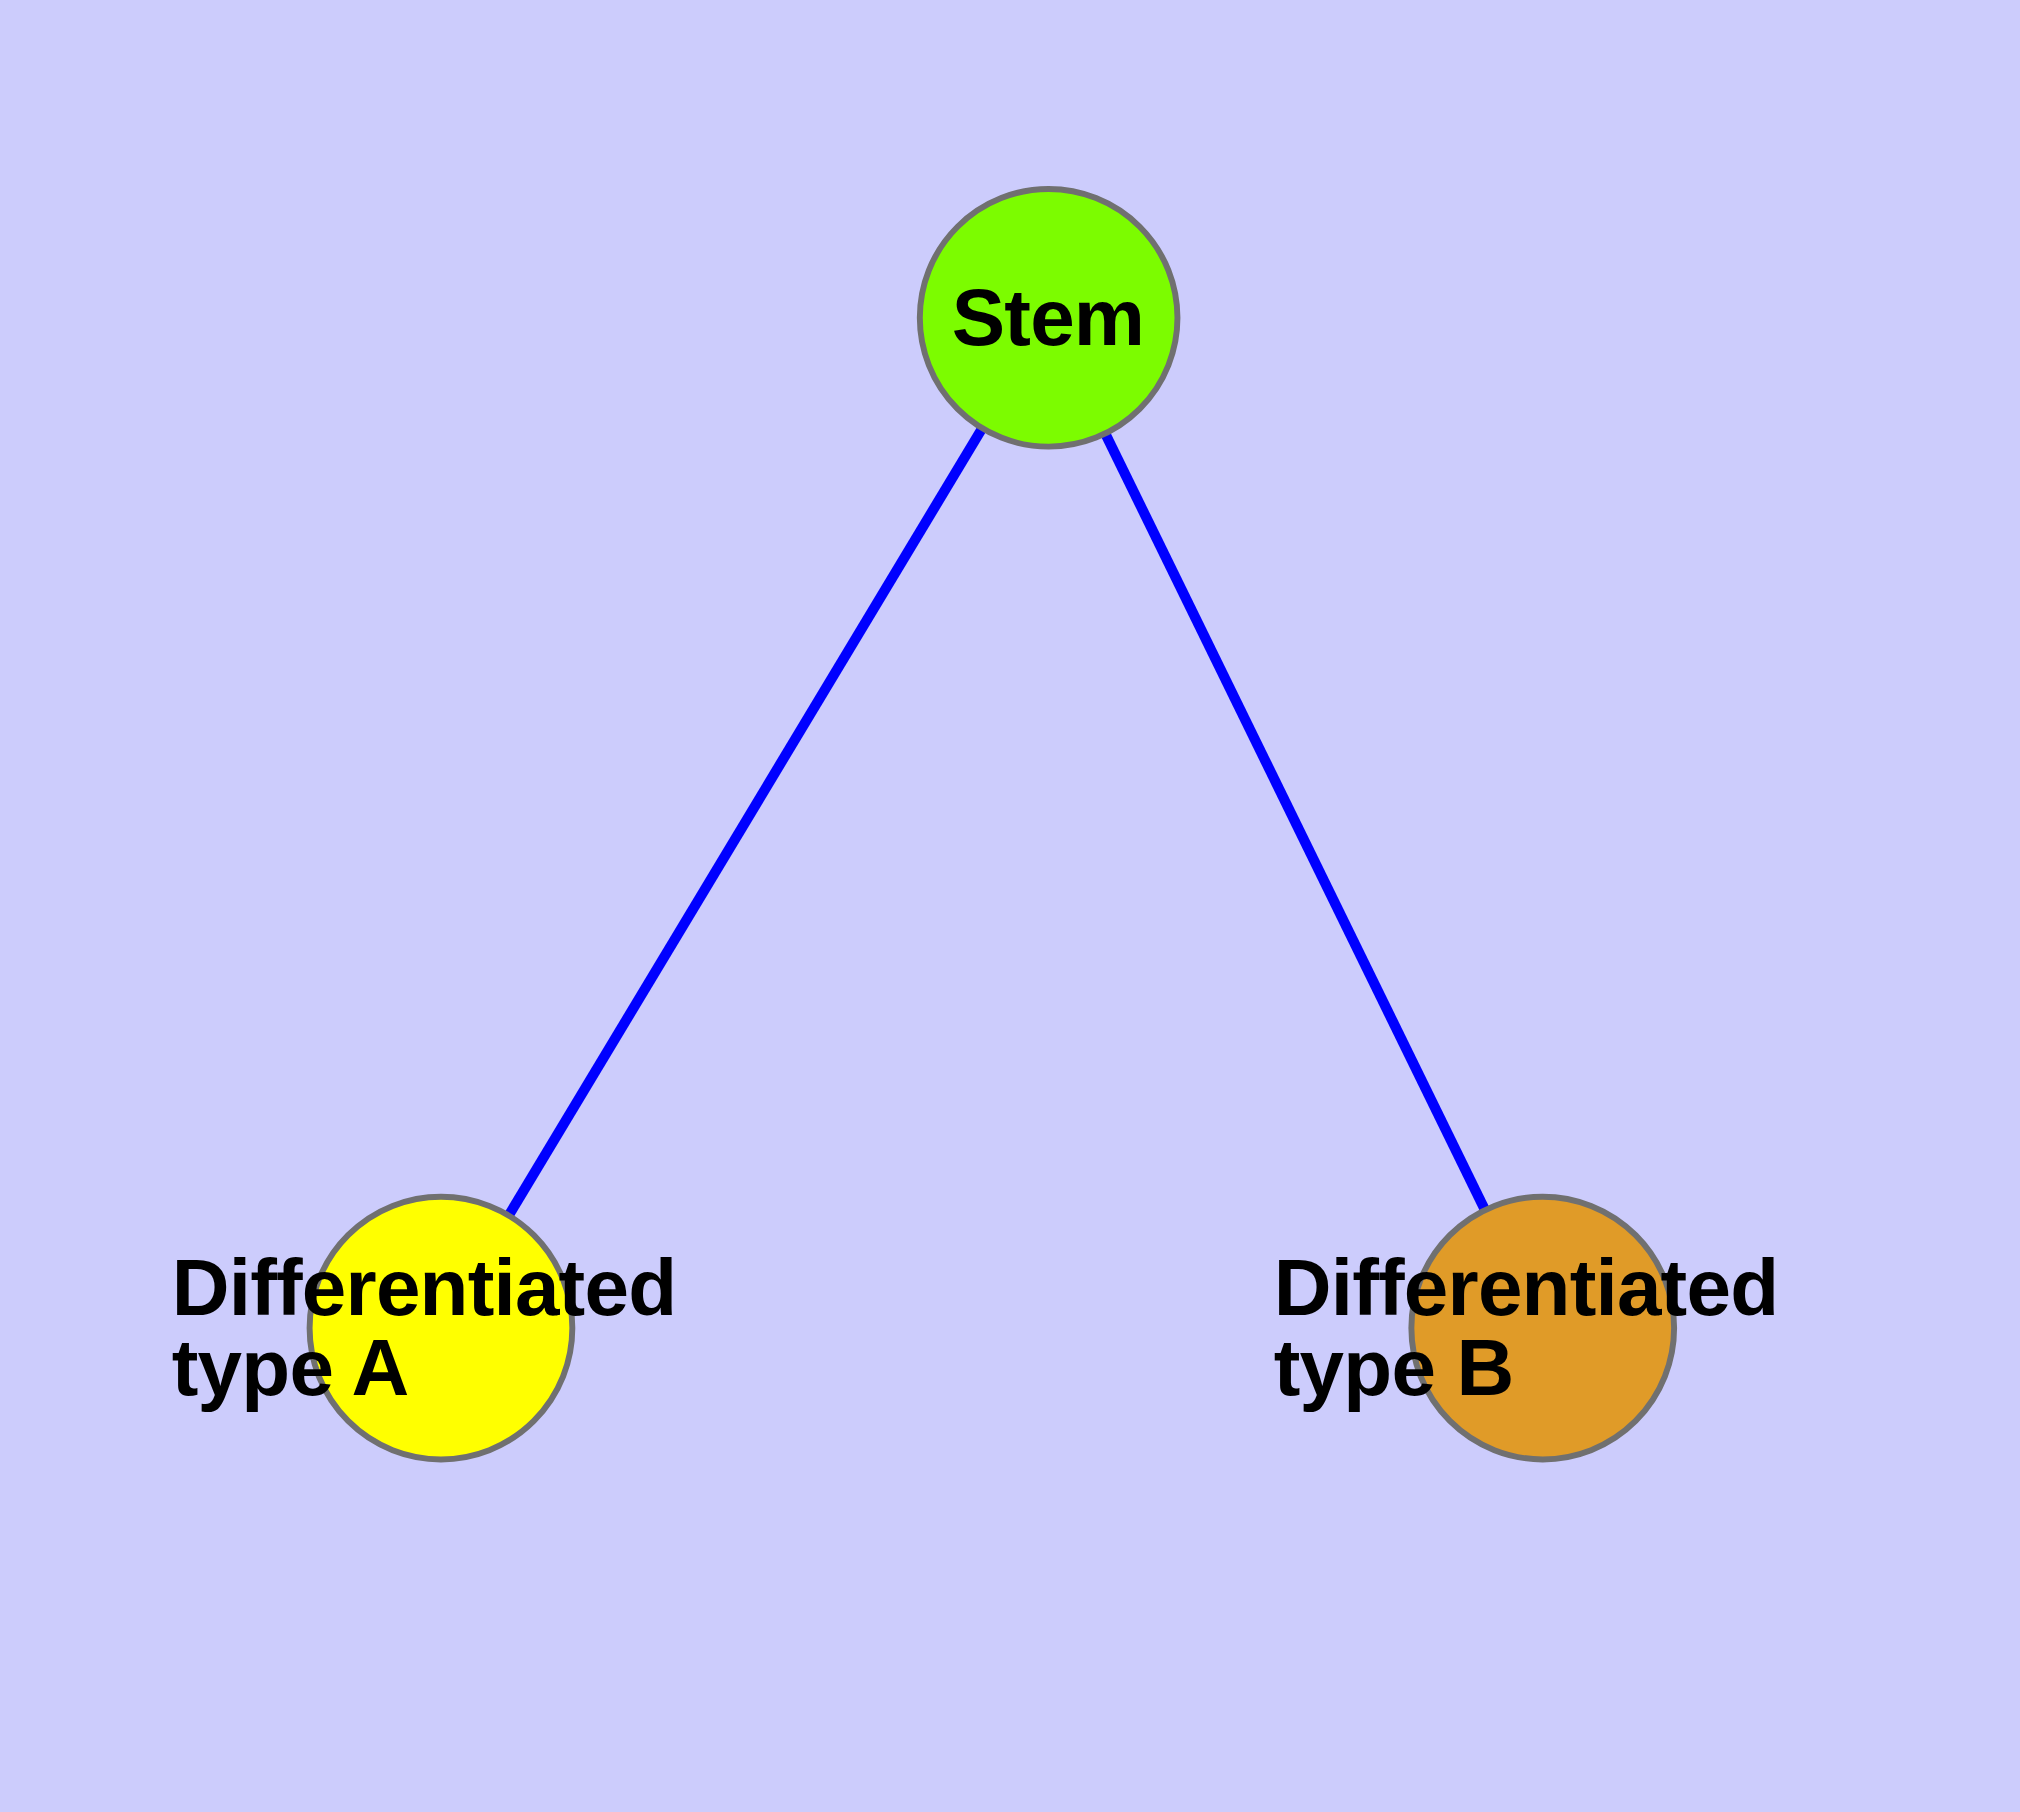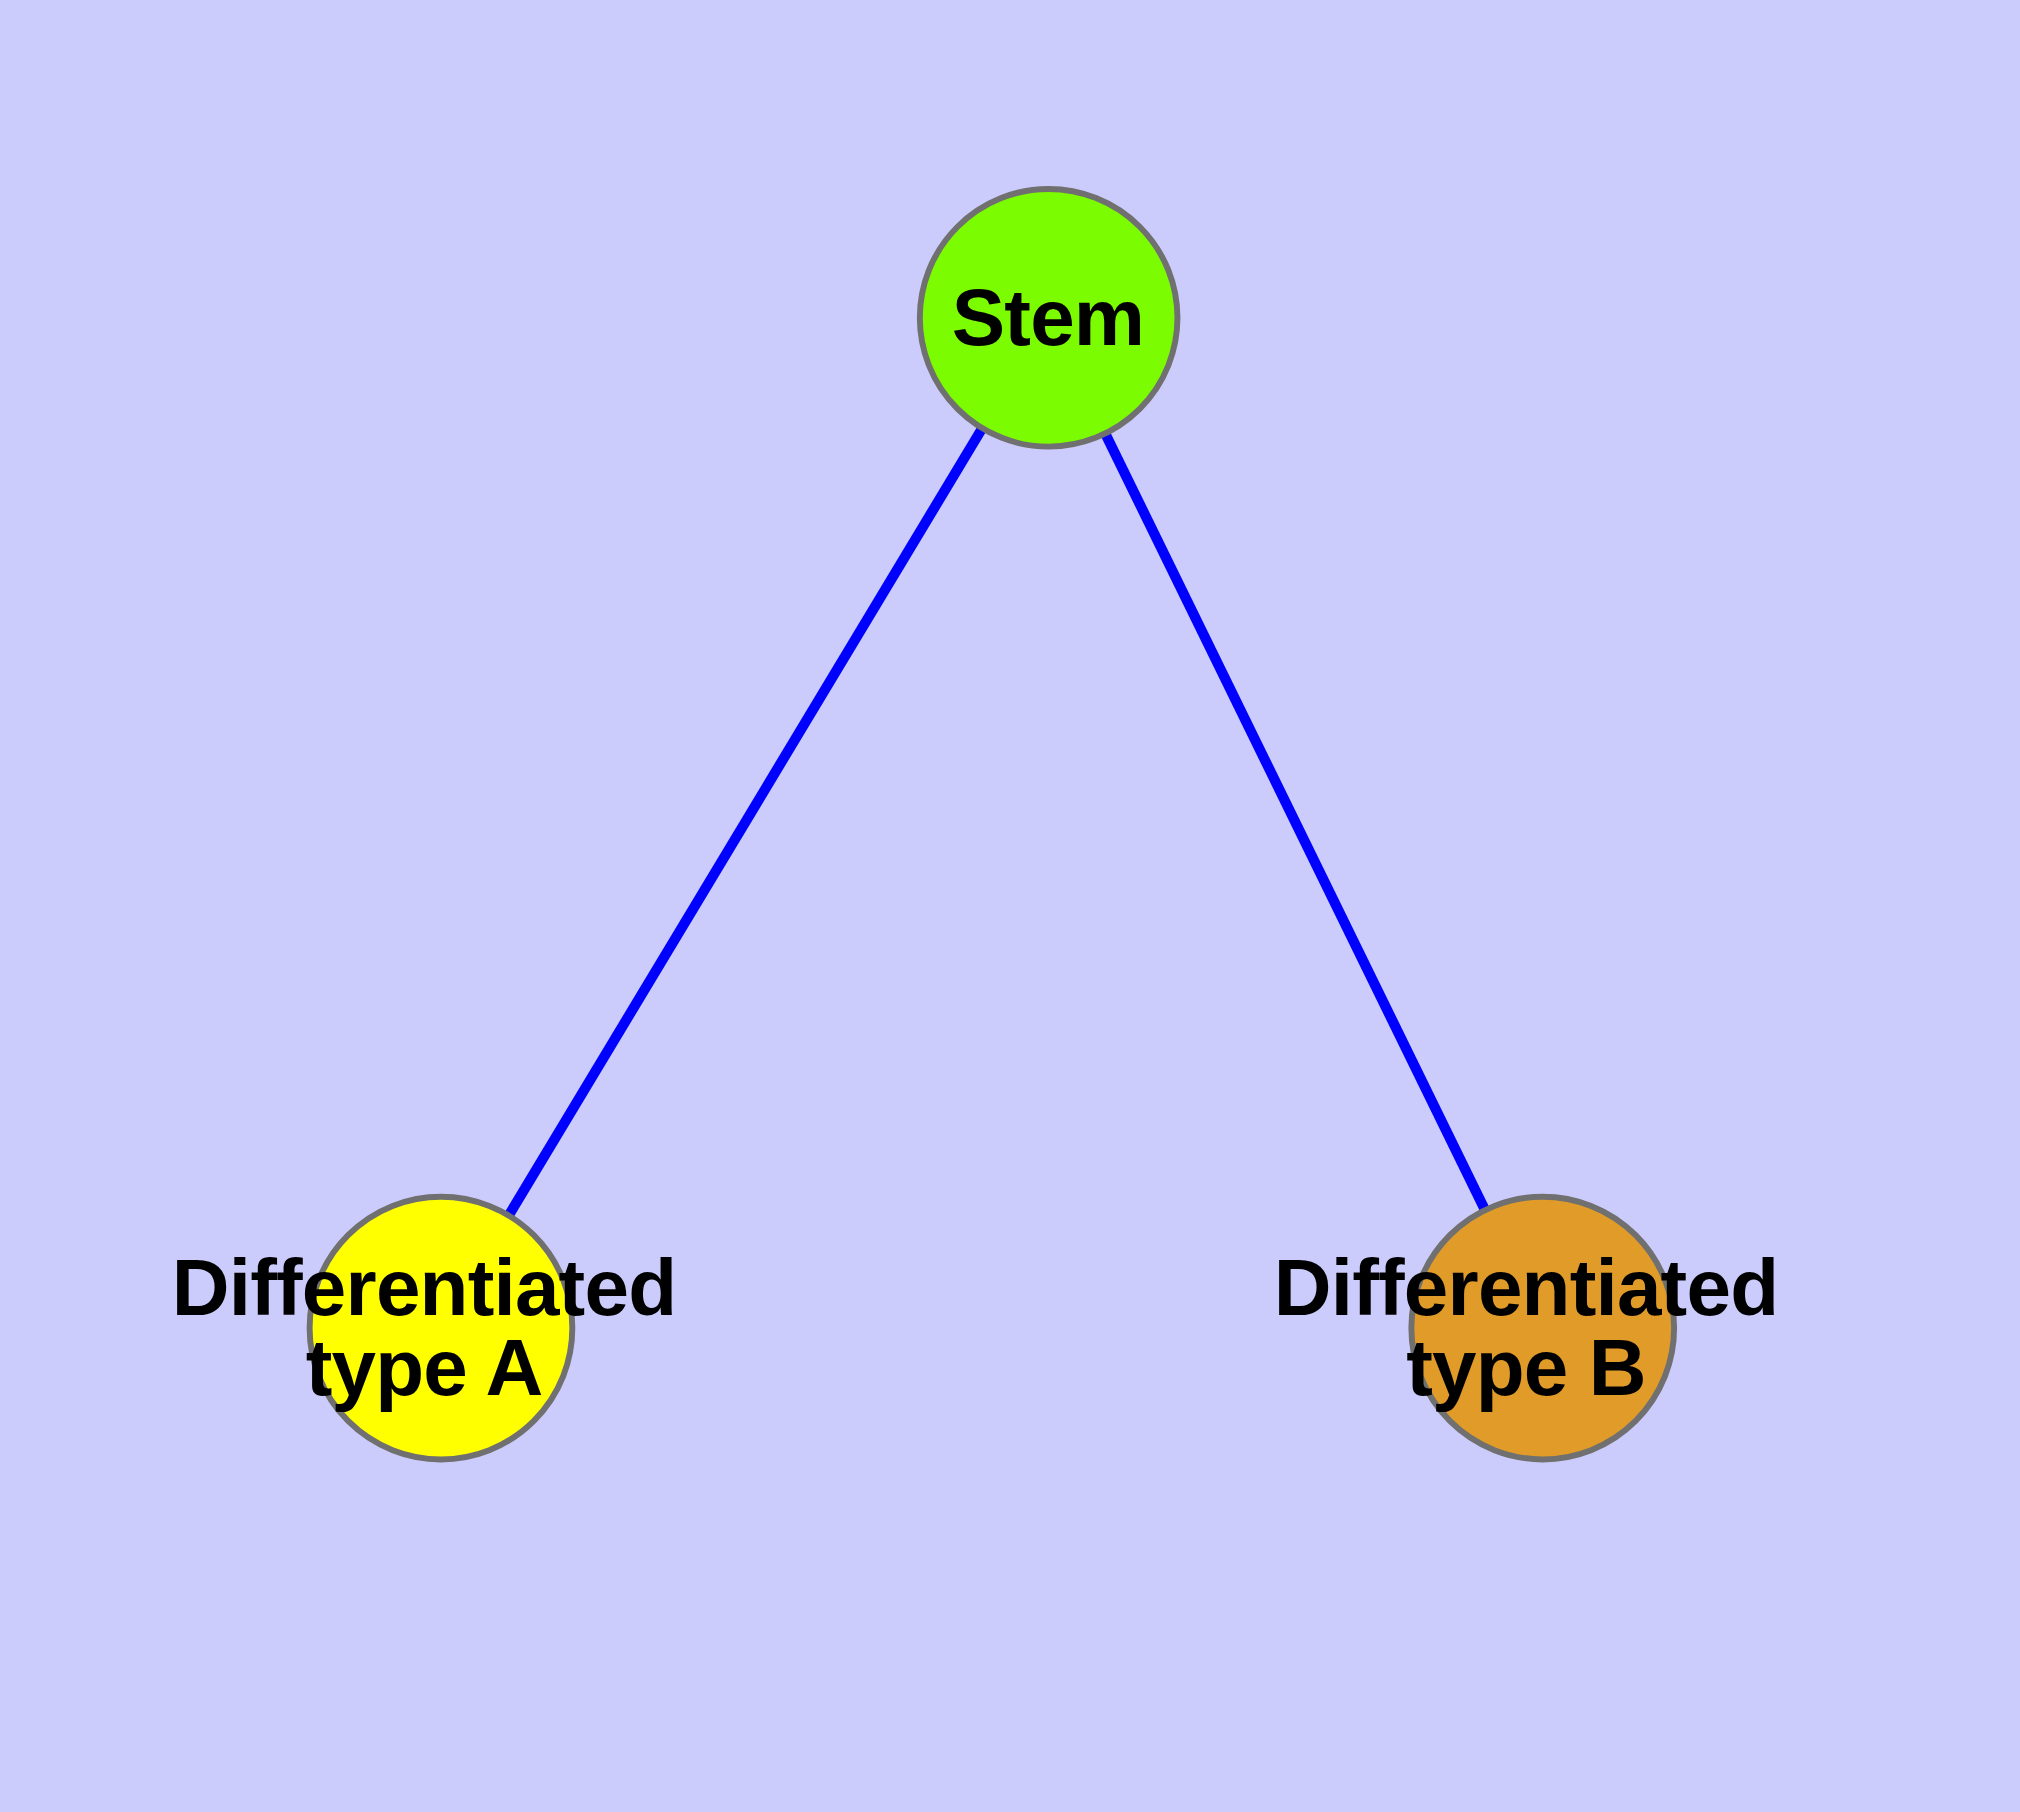--- a/index.html
+++ b/index.html
@@ -24,21 +24,20 @@
     display: block;
   }
   .node-label {
     position: absolute;
     color: #000000;
     font-family: "Liberation Sans", "DejaVu Sans", sans-serif;
     font-weight: bold;
     font-size: 80px;
     line-height: 1.0;
     letter-spacing: -0.8px;
-    text-align: center;
     white-space: pre;
     transform: translate(-50%, -50%);
     pointer-events: none;
     -webkit-font-smoothing: antialiased;
   }
 </style>
 </head>
 <body>
 
 <div id="canvas" style="background: rgb(204, 204, 252); width: 2021px; height: 1812px;">

